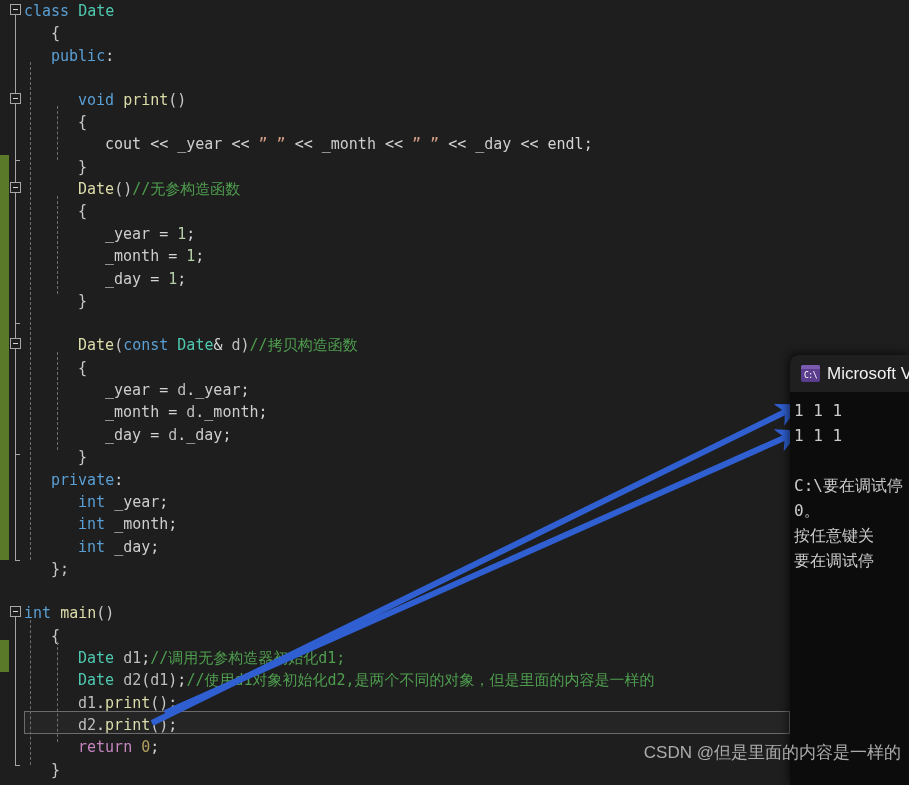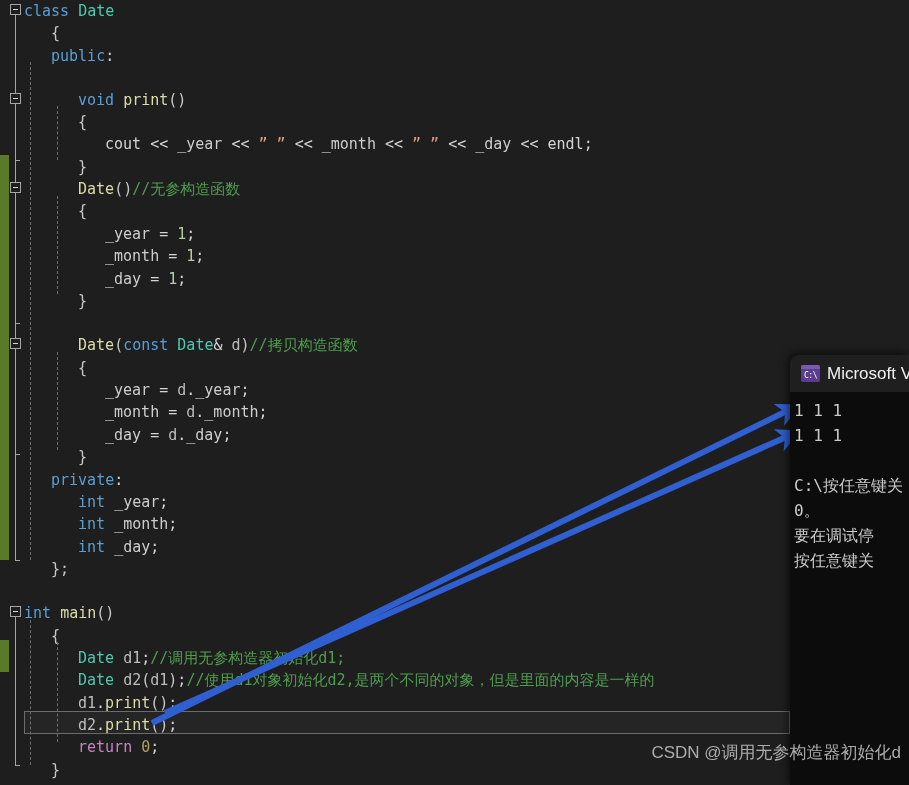--- a/index.html
+++ b/index.html
@@ -259,16 +259,16 @@
   </svg>
 
 <div id="console-window">
   <div id="console-titlebar">
     <span id="console-app-icon">
       <span class="bar"></span>
       <span class="glyph">C:\</span>
     </span>
     <span id="console-title-text">Microsoft Visual Studio 调试控制台</span>
   </div>
-  <div id="console-body"><div class="console-line">1 1 1</div><div class="console-line">1 1 1</div><div class="console-blank"></div><div class="console-line">C:\按任意键关</div><div class="console-line">0。</div><div class="console-line">要在调试停</div><div class="console-line">按任意键关</div></div>
+  <div id="console-body"><div class="console-line">1 1 1</div><div class="console-line">1 1 1</div><div class="console-blank"></div><div class="console-line">C:\要在调试停</div><div class="console-line">0。</div><div class="console-line">按任意键关</div><div class="console-line">要在调试停</div></div>
 </div>
 
-<div id="watermark">CSDN @调用无参构造器初始化d</div>
+<div id="watermark">CSDN @但是里面的内容是一样的</div>
 
 </body></html>

